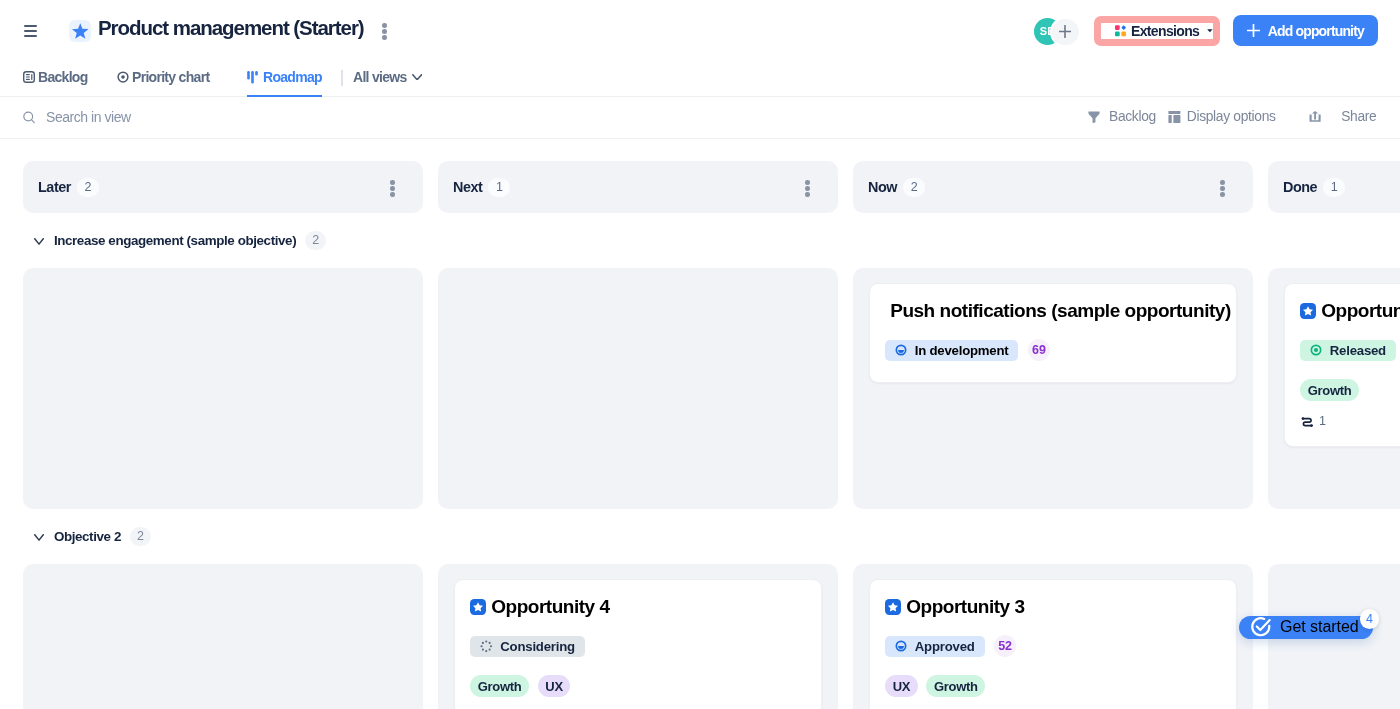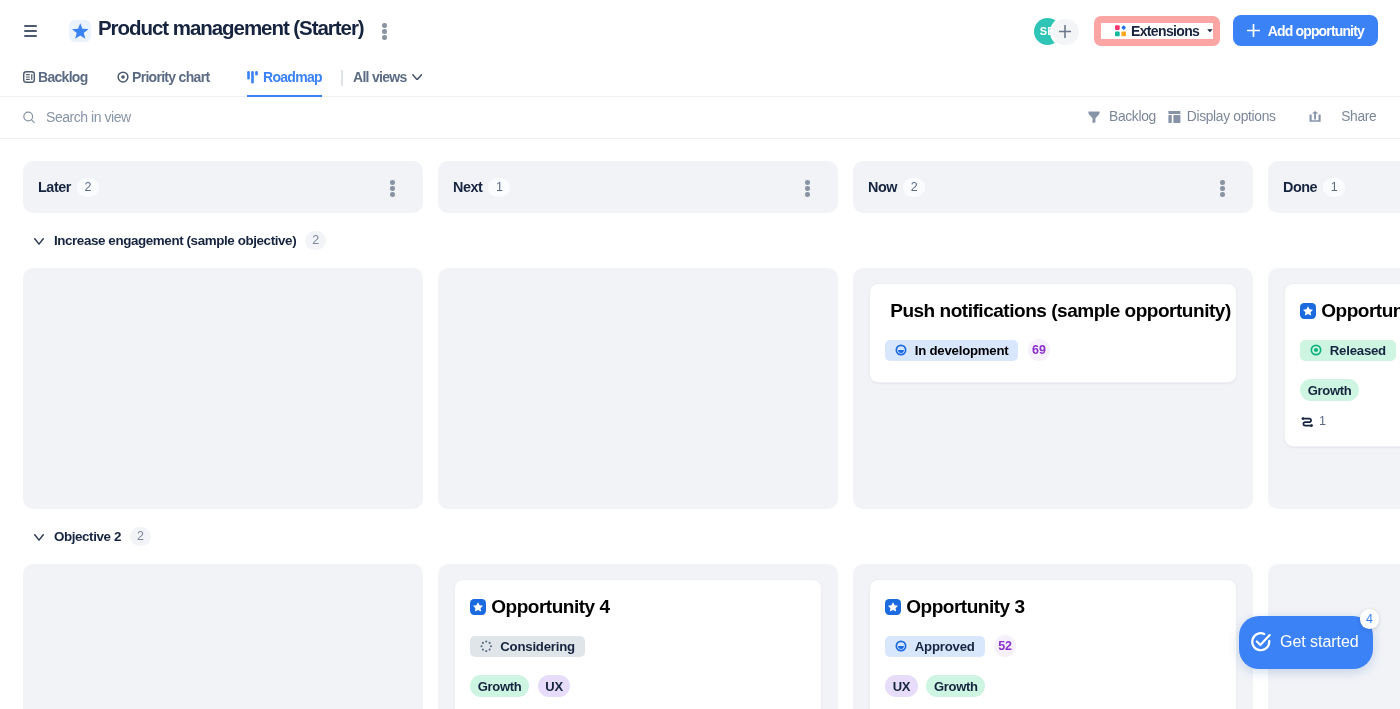--- a/index.html
+++ b/index.html
@@ -138,22 +138,22 @@
   .tagrow { display: flex; align-items: center; gap: 8.4px; height: 22px; margin-top: 18px; }
   .tag {
     height: 22px; border-radius: 11px; display: inline-flex; align-items: center;
     padding: 0 7.7px; font-size: 13px; font-weight: bold; letter-spacing:-0.28px; color: #16243f;
   }
   .linkrow { display: flex; align-items: center; gap: 4.5px; height: 13.5px; margin-top: 13.5px; }
   .linkrow .n { font-size: 12.5px; color: #5b6b83; }
 
   
   .getstarted {
-    position: absolute; left: 1239px; top: 615.5px; width: 133.5px; height: 53px;
-    background: #3b82f6; border-radius: 20px; color: #ffffff;
+    position: absolute; left: 1239px; top: 615.5px; width: 133.5px; height: 23px;
+    background: #3b82f6; border-radius: 20px; color: #000000;
     display: flex; align-items: center; cursor: pointer; padding-left: 11px;
     box-shadow: 0 3px 11px rgba(40,92,170,0.22);
   }
   .getstarted .lbl { font-size: 16px; margin-left: 8.5px; letter-spacing: -0.05px; }
   .gs-badge {
     position: absolute; left: 1359.8px; top: 609.4px; width: 19.3px; height: 19.3px;
     border-radius: 50%; background: #fff; color: #3b82f6;
     font-size: 12.5px; display: flex; align-items: center; justify-content: center;
     box-shadow: 0 1px 4px rgba(16,24,40,0.16);
   }

